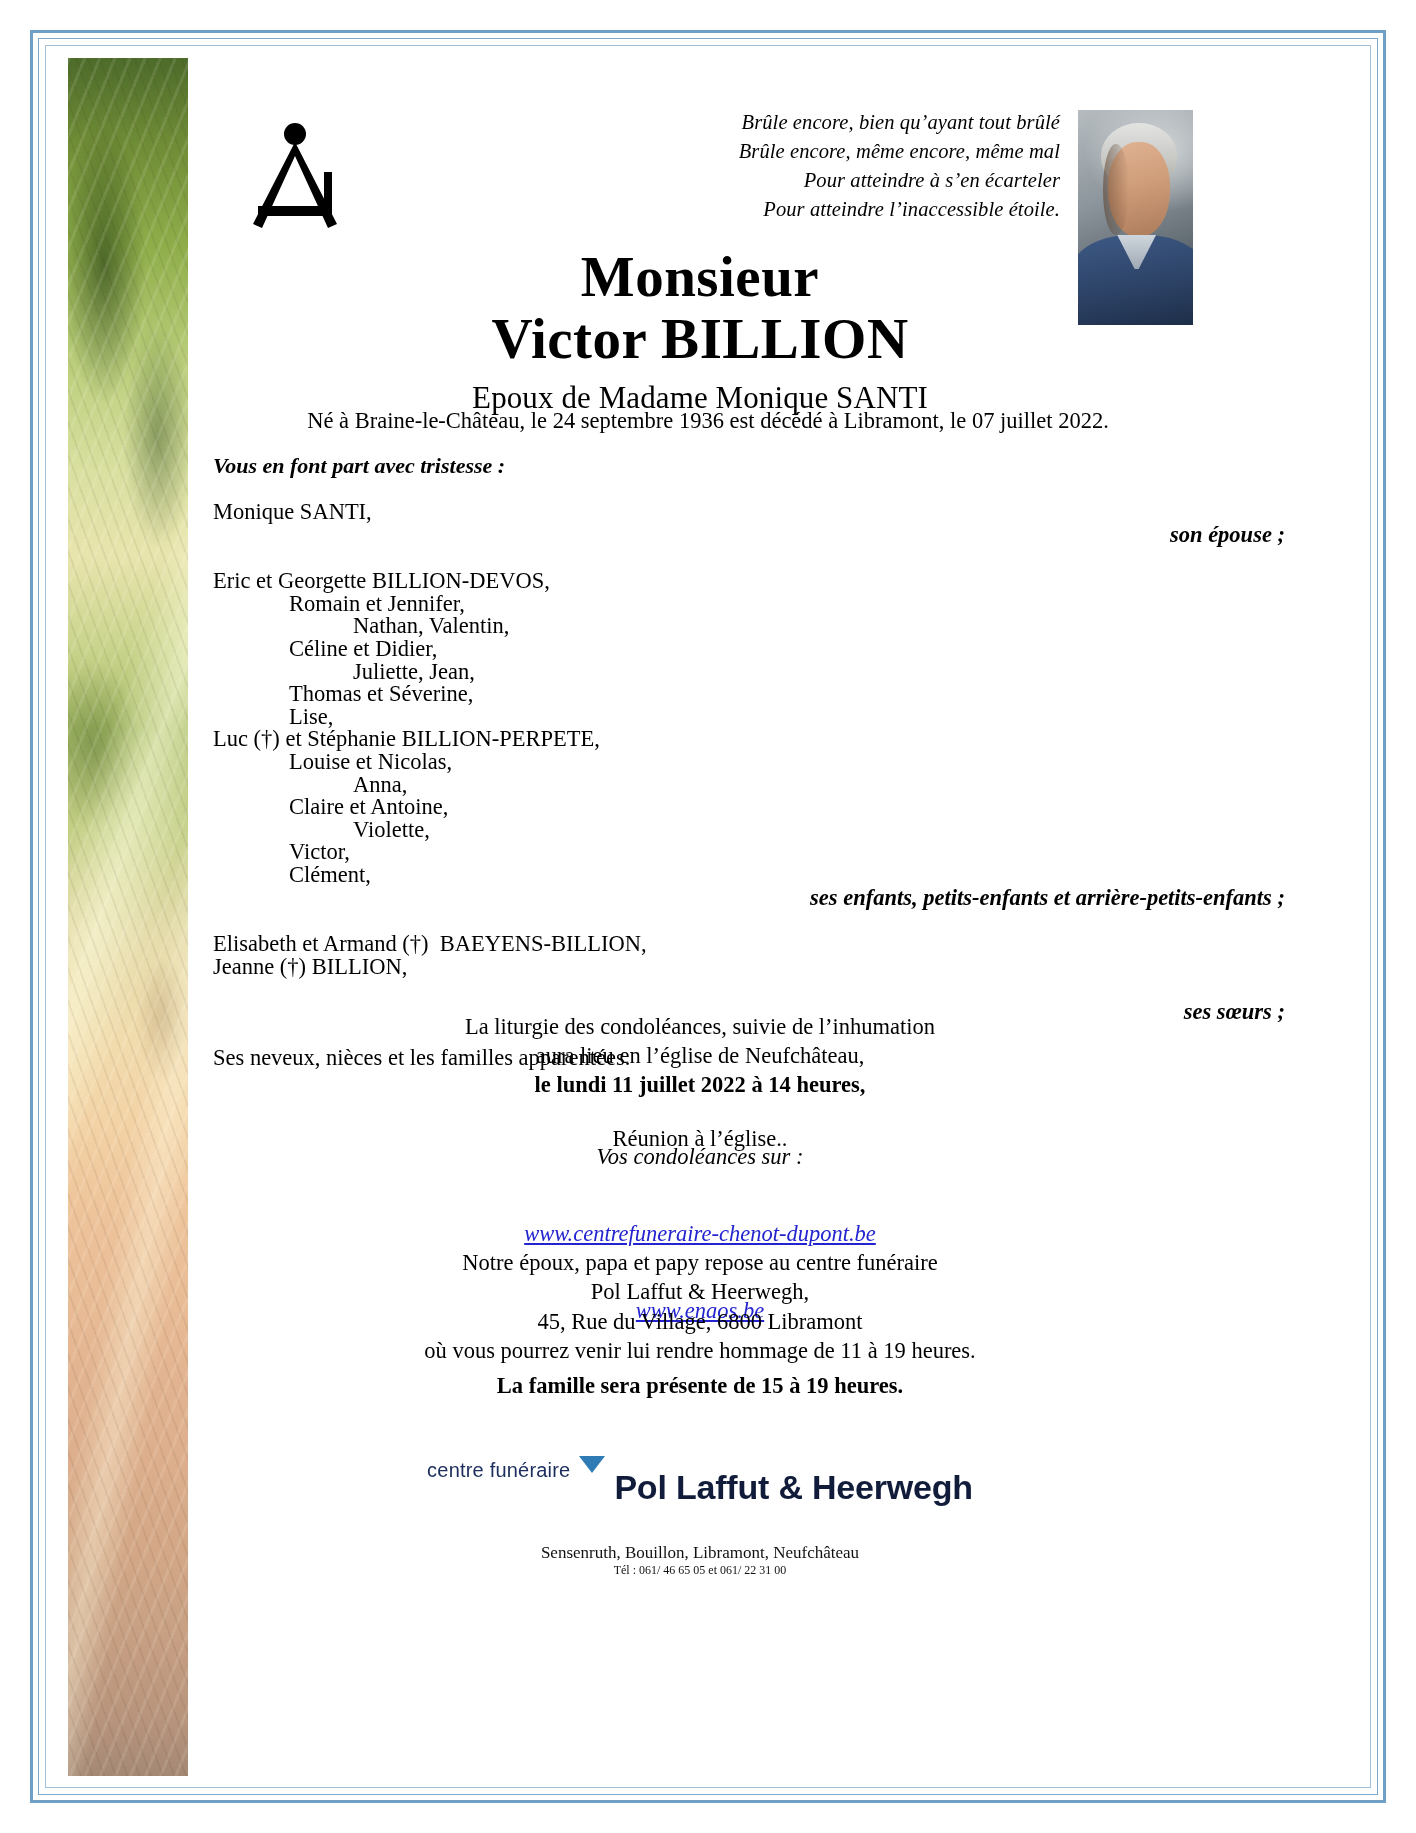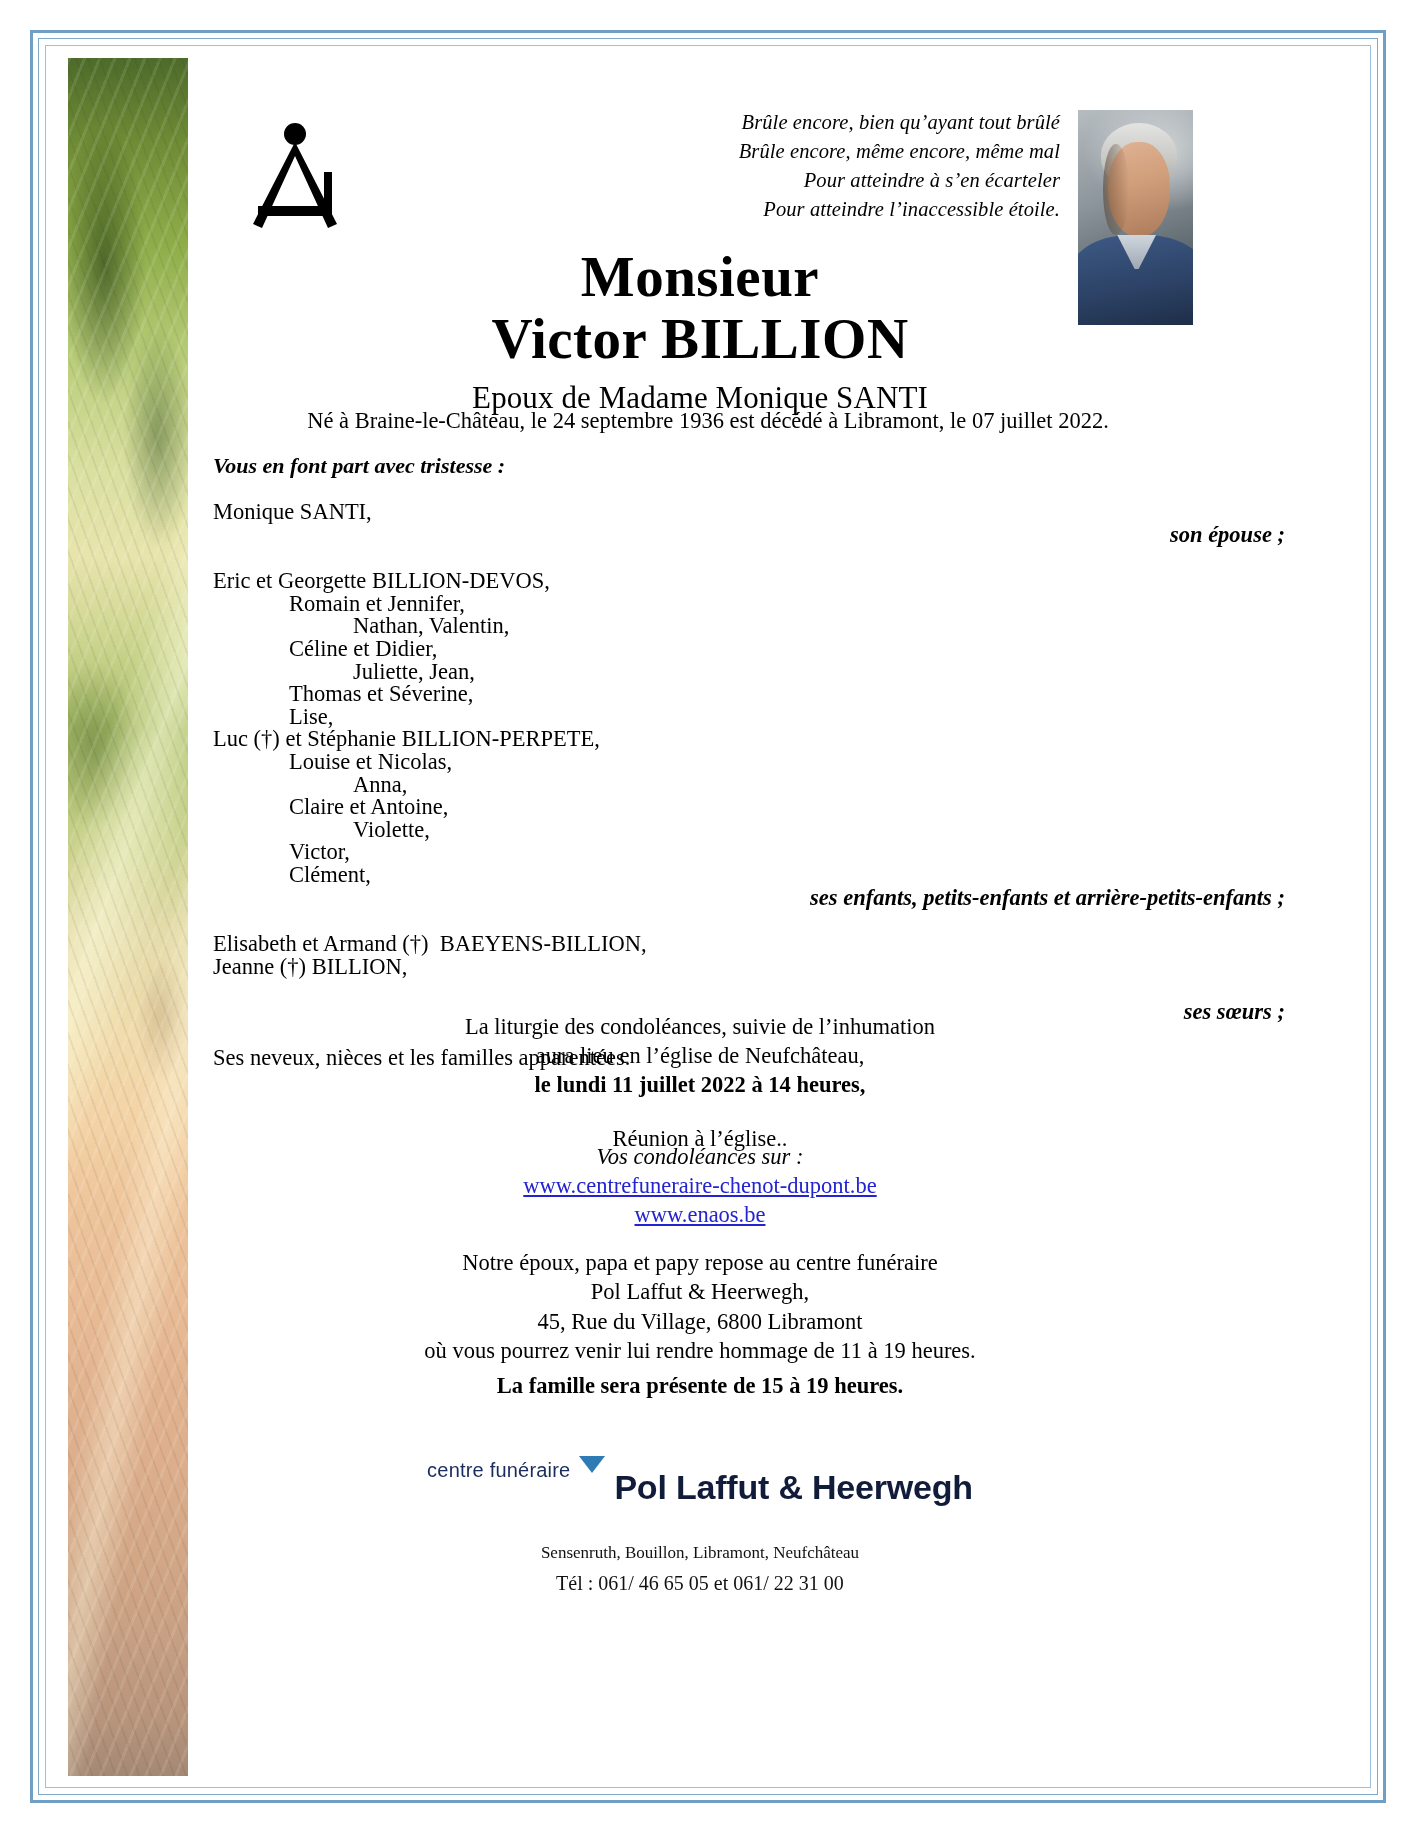--- a/index.html
+++ b/index.html
@@ -261,22 +261,24 @@
     left: 0;
     top: 1085px;
     width: 1000px;
     text-align: center;
     font-size: 22.5px;
     line-height: 1.28;
   }
   .condol .lead { font-style: italic; }
   .condol a, .condol .link {
     color: #2323cf;
+    font-style: italic;
     text-decoration: underline;
     display: block;
+    margin-top: 48px;
   }
 
   .rest-info {
     position: absolute;
     left: 0;
     top: 1190px;
     width: 1000px;
     text-align: center;
     font-size: 22.5px;
     line-height: 1.3;
@@ -325,22 +327,21 @@
     color: #101c3a;
     letter-spacing: -0.2px;
     margin-top: 35px;
   }
   .footer-towns {
     margin-top: 36px;
     font-size: 17px;
     color: #111;
   }
   .footer-phone {
-    margin-top: 9px;
-    font-size: 20px;
+    font-size: 12px;
     color: #111;
   }
 </style>
 </head>
 <body>
 
 <div class="page">
 
   <div class="frame-outer"></div>
   <div class="frame-inner"></div>

